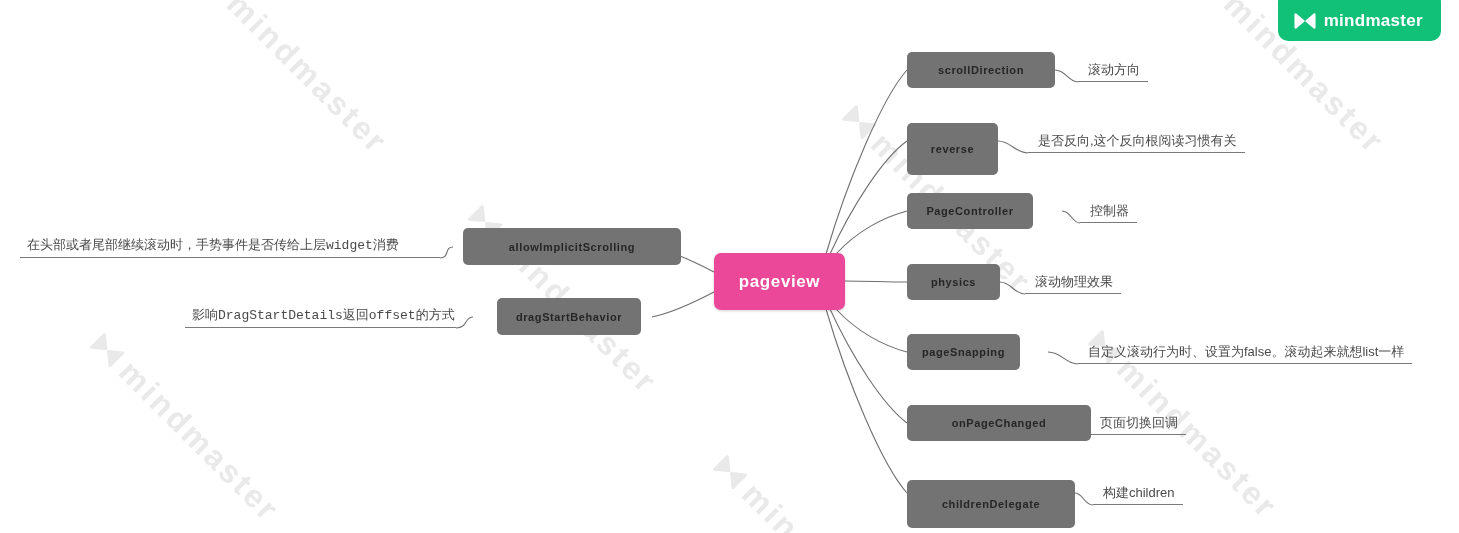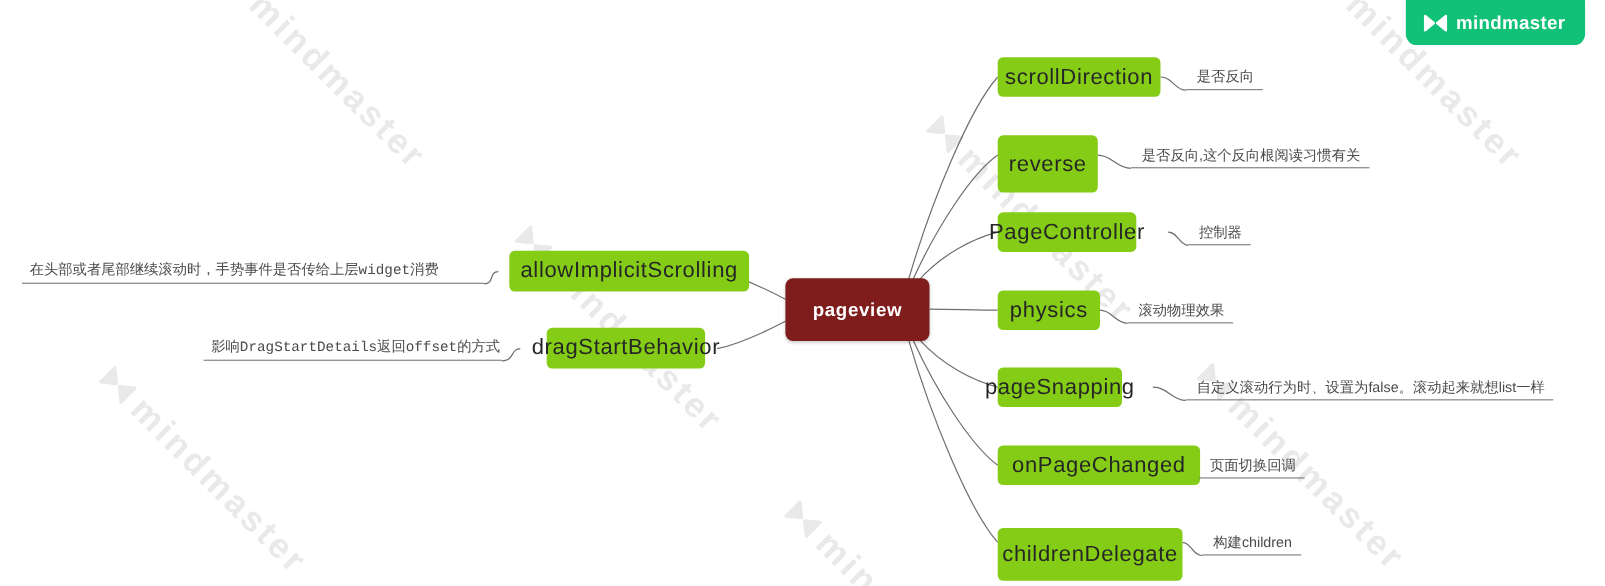--- a/index.html
+++ b/index.html
@@ -15,26 +15,26 @@
     white-space:nowrap;z-index:0;user-select:none;
   }
   .wm svg{display:block;}
   
   #edges{position:absolute;left:0;top:0;z-index:1;pointer-events:none;}
   #edges path{fill:none;stroke:#6f6f6f;stroke-width:1.1;}
   
   .node{
     position:absolute;z-index:2;box-sizing:border-box;
     display:flex;align-items:center;justify-content:center;
-    background:#84cc16;border-radius:5px;
-    color:#262626;font-size:20px;font-weight:400;letter-spacing:.6px;
+    background:#737373;border-radius:5px;
+    color:#262626;font-size:11px;font-weight:700;letter-spacing:.6px;
     white-space:nowrap;
   }
   .node.root{
-    background:#7f1d1d;color:#ffffff;font-size:17px;font-weight:700;
+    background:#ec4899;color:#ffffff;font-size:17px;font-weight:700;
     border-radius:7px;box-shadow:0 1px 3px rgba(0,0,0,.18);
   }
   
   .note{
     position:absolute;z-index:2;box-sizing:border-box;
     font-size:13px;line-height:16px;color:#4a4a4a;
     padding:0 8px 3px 10px;border-bottom:1px solid #7a7a7a;
     white-space:nowrap;
   }
   .note-left{text-align:left;padding-left:7px;font-family:Liberation Mono, monospace;}
@@ -126,21 +126,21 @@
 <div class="note note-left" style="left:185px;top:308px;width:271px">影响DragStartDetails返回offset的方式</div>
 
 <div class="node" style="left:907px;top:52px;width:148px;height:36px">scrollDirection</div>
 <div class="node" style="left:907px;top:123px;width:91px;height:52px">reverse</div>
 <div class="node" style="left:907px;top:193px;width:126px;height:36px">PageController</div>
 <div class="node" style="left:907px;top:264px;width:93px;height:36px">physics</div>
 <div class="node" style="left:907px;top:334px;width:113px;height:36px">pageSnapping</div>
 <div class="node" style="left:907px;top:405px;width:184px;height:36px">onPageChanged</div>
 <div class="node" style="left:907px;top:480px;width:168px;height:48px">childrenDelegate</div>
 
-<div class="note" style="left:1078px;top:62px">是否反向</div>
+<div class="note" style="left:1078px;top:62px">滚动方向</div>
 <div class="note" style="left:1028px;top:133px">是否反向,这个反向根阅读习惯有关</div>
 <div class="note" style="left:1080px;top:203px">控制器</div>
 <div class="note" style="left:1025px;top:274px">滚动物理效果</div>
 <div class="note" style="left:1078px;top:344px">自定义滚动行为时、设置为false。滚动起来就想list一样</div>
 <div class="note" style="left:1090px;top:415px">页面切换回调</div>
 <div class="note" style="left:1093px;top:485px">构建children</div>
 
 <div class="badge">
   <svg width="22" height="16" viewBox="0 0 30 22">
       <path d="M2,2 L13,11 L2,20 Z M28,2 L17,11 L28,20 Z" fill="#ffffff" stroke="#ffffff" stroke-width="3" stroke-linejoin="round"></path>

